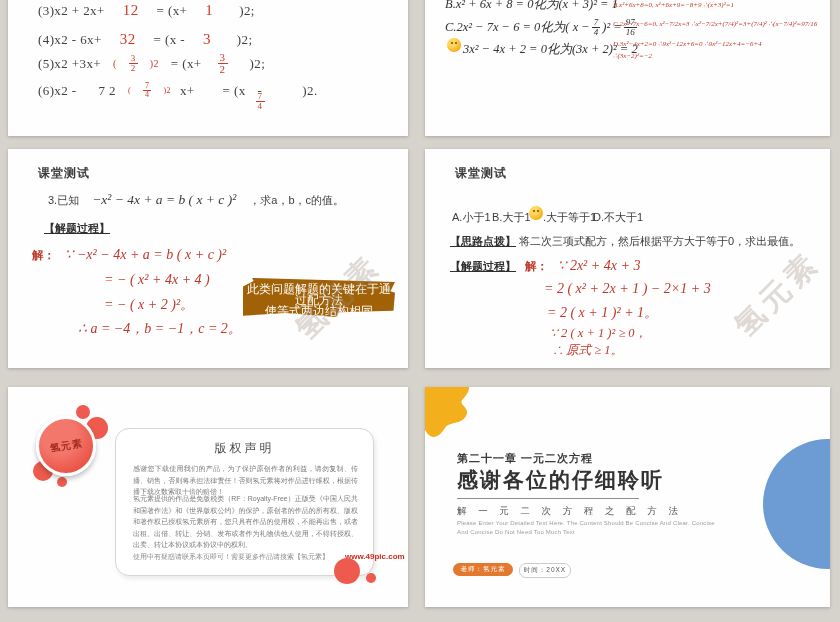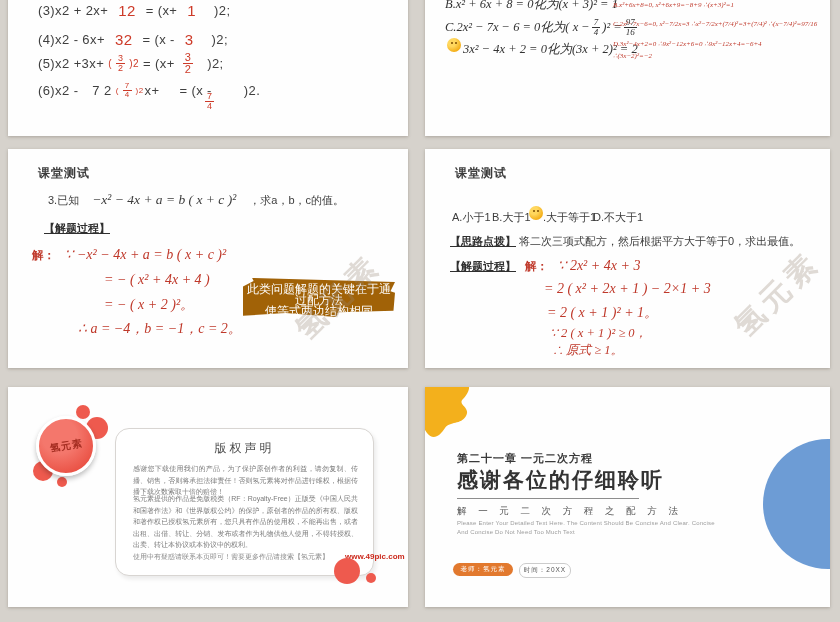--- a/index.html
+++ b/index.html
@@ -9,22 +9,22 @@
          box-shadow:0 1px 3px rgba(120,110,100,.45);}
   
   .sA{left:8px;   top:-86px; width:400px; height:222px;}
   .sB{left:425px; top:-86px; width:405px; height:222px;}
   .sC{left:8px;   top:149px; width:400px; height:219px;}
   .sD{left:425px; top:149px; width:405px; height:219px;}
   .sE{left:8px;   top:387px; width:400px; height:220px;}
   .sF{left:425px; top:387px; width:405px; height:220px;}
 
   .abs{position:absolute;}
-  .eqline{position:absolute;left:30px;display:flex;align-items:center;gap:4px;
-          font-size:13px;color:#3f3f3f;letter-spacing:.4px;white-space:nowrap;}
+  .eqline{position:absolute;left:30px;display:flex;align-items:center;gap:12px;
+          font-size:13px;color:#3f3f3f;letter-spacing:.4px;white-space:nowrap;font-family:Liberation Serif, serif;}
   .ansr{color:#cd3a28;font-size:15px;margin:0 6px;}
   .redsm{color:#cd3a28;font-size:10px;}
   .frac{display:inline-block;text-align:center;vertical-align:-0.45em;line-height:1;font-size:.68em;}
   .frac .fn{display:block;border-bottom:1px solid currentColor;padding:0 2px;}
   .frac .fd{display:block;padding:0 2px;}
   .math{font-family:"Liberation Serif",serif;font-style:italic;}
   .choiceline{position:absolute;left:20px;font-family:"Liberation Serif",serif;font-style:italic;
               font-size:12.5px;color:#333;white-space:nowrap;display:flex;align-items:center;gap:2px;}
   .redtiny{position:absolute;left:188px;color:#c03a2c;font-size:7px;white-space:nowrap;
            font-family:"Liberation Serif",serif;font-style:italic;}

